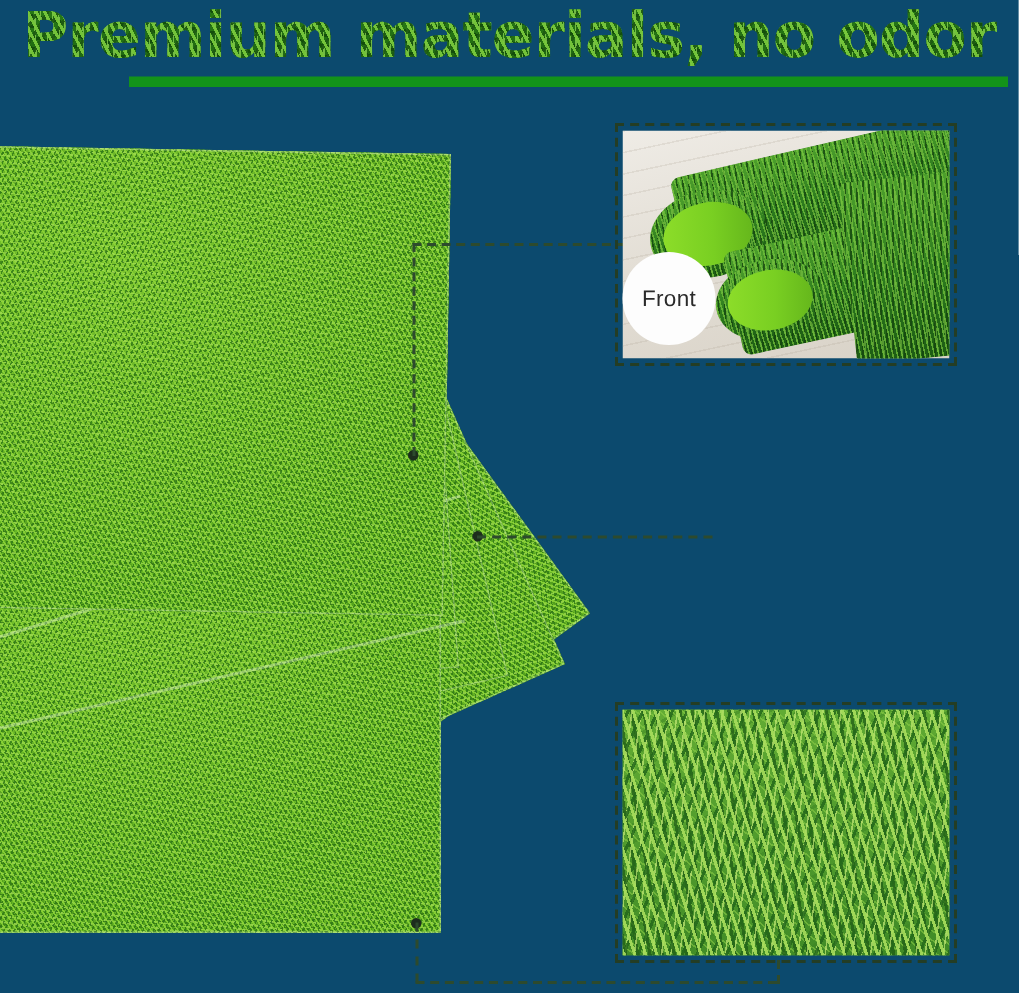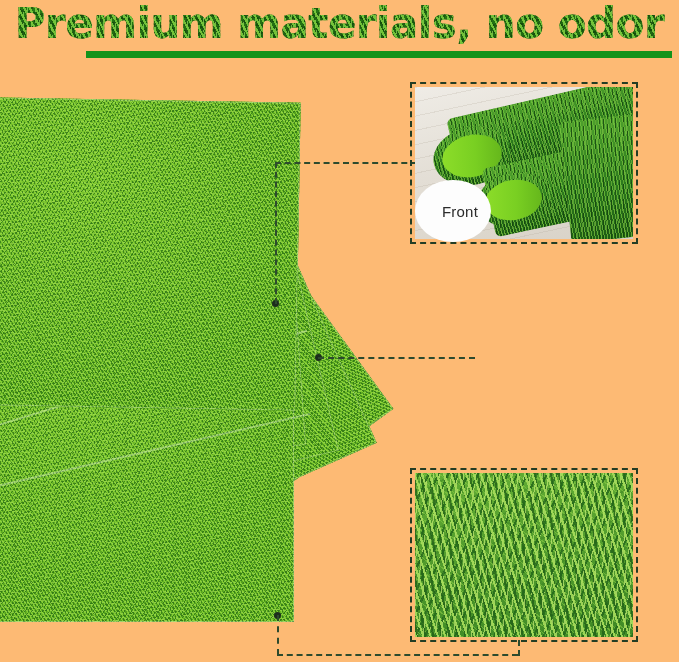--- a/index.html
+++ b/index.html
@@ -13,21 +13,21 @@
     position: relative;
     overflow: hidden;
     font-family: "Liberation Sans", sans-serif;
   }
 
   #stage {
     position: absolute;
     left: 0; top: 0;
     width: 679px;
     height: 662px;
-    background: #fdba74;
+    background: #0c4a6e;
   }
 
   
   #title-block {
     position: absolute;
     left: 0; top: 0;
     width: 679px;
     height: 70px;
   }
   #title-text {
@@ -252,21 +252,21 @@
       <div class="fold-loop pile" style="left:18px; top:40px; width:78px; height:58px; transform:rotate(-12deg);"></div>
       <div class="fold-loop backing" style="left:27px; top:48px; width:60px; height:42px; transform:rotate(-12deg);"></div>
 
       <div class="turf-roll pile" style="left:72px; top:62px; width:184px; height:70px; transform:rotate(-12deg);"></div>
       <div class="fold-loop pile" style="left:62px; top:86px; width:74px; height:54px; transform:rotate(-10deg);"></div>
       <div class="fold-loop backing" style="left:70px; top:93px; width:57px; height:40px; transform:rotate(-10deg);"></div>
 
       <div class="turf-roll pile" style="left:150px; top:30px; width:92px; height:122px; transform:rotate(-6deg);"></div>
     </div>
 
-    <div class="badge" style="left:3px; top:96px; width:62px; height:62px;padding-left:14px;">
+    <div class="badge" style="left:3px; top:84px; width:62px; height:62px;">
       <span>Front</span>
     </div>
   </div>
 
 
   <div class="panel" id="panel-closeup" style="left:410px; top:468px; width:228px; height:174px;">
     <div class="panel-photo">
       <div class="grass-closeup"></div>
     </div>
   </div>

